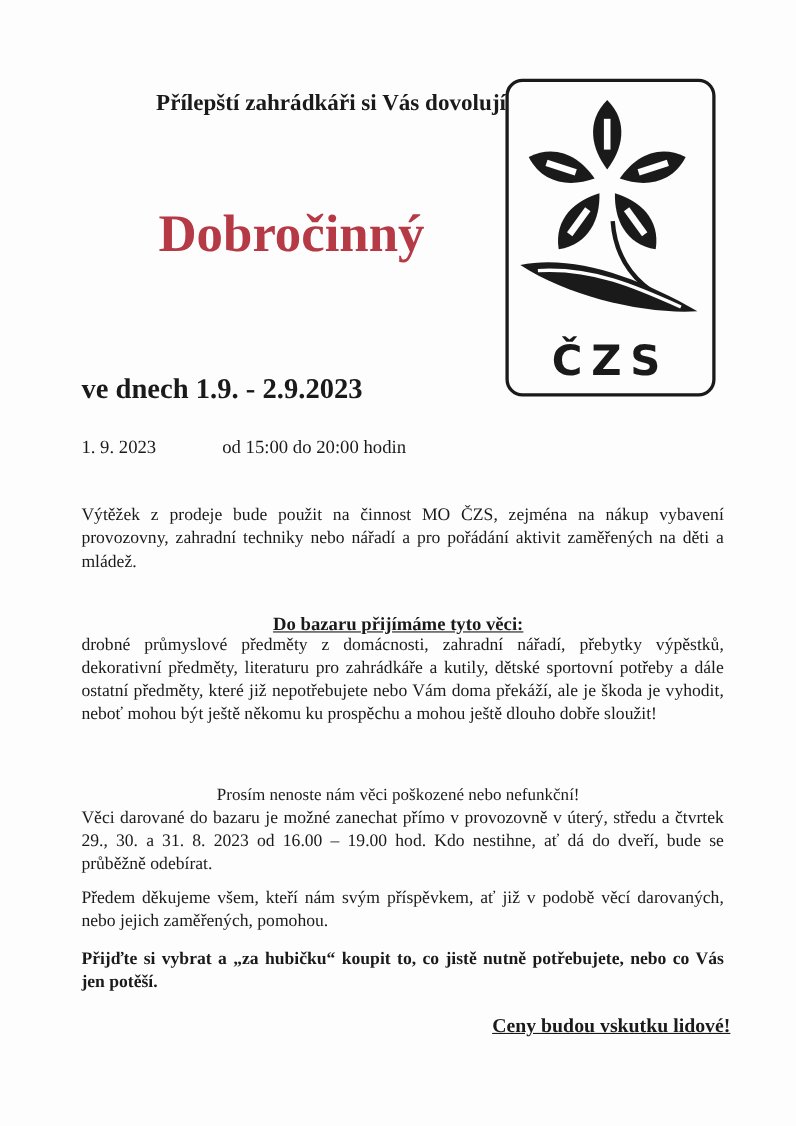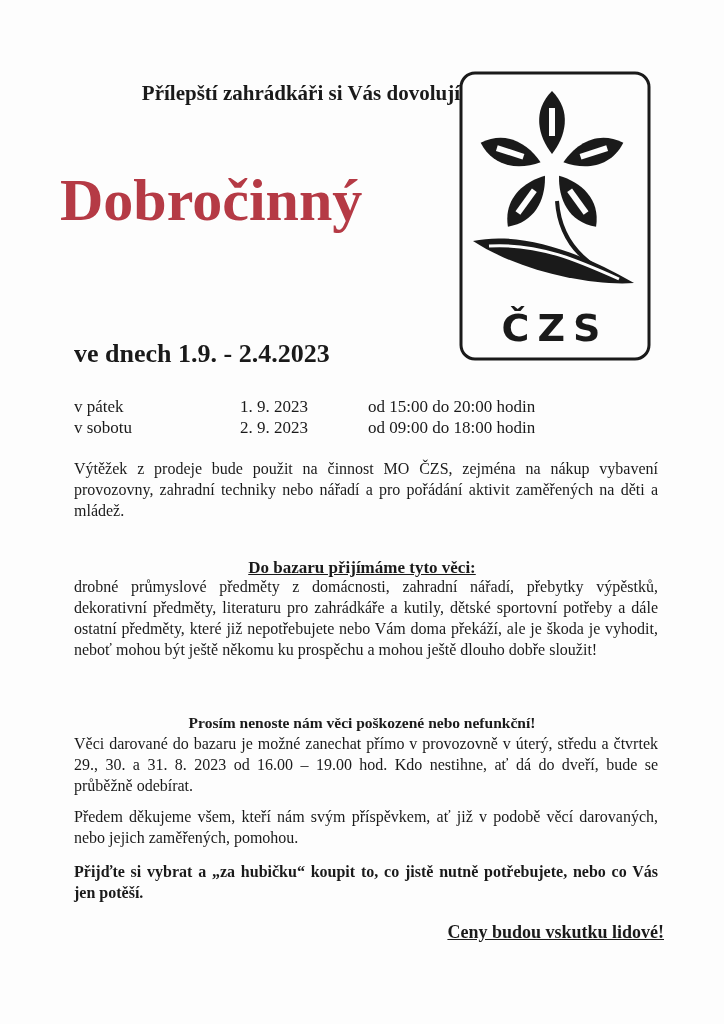--- a/index.html
+++ b/index.html
@@ -6,37 +6,37 @@
     body {
       width: 724px; height: 1024px; background: #fdfdfd; position: relative; overflow: hidden;
       font-family: "Liberation Serif", "DejaVu Serif", serif; color: #1a1a1a;
     }
     .abs { position: absolute; }
     .intro {
       left: 60px; top: 80px; width: 400px; text-align: right;
       font-weight: bold; font-size: 21px; line-height: 27px;
     }
     .title {
-      left: 60px; top: 164px; width: 410px; 
-      font-weight: bold; font-size: 60px; line-height: 73px; color: #b53a45;
+      left: 60px; top: 176px; width: 410px; text-align: center;
+      font-weight: bold; font-size: 48px; line-height: 73px; color: #b53a45;
     }
     .logo { left: 459px; top: 71px; width: 192px; height: 343px; }
     .dates-heading {
       left: 74px; top: 337px; font-weight: bold; font-size: 26px; line-height: 34px;
     }
     .schedule { left: 74px; top: 396px; font-size: 17px; line-height: 21px; }
     .schedule .row { display: flex; }
     .schedule .c1 { width: 166px; }
     .schedule .c2 { width: 128px; }
     .para {
       left: 74px; width: 584px; font-size: 16px; line-height: 21px; text-align: justify; font-family: Liberation Serif, serif;
     }
     .center { left: 60px; width: 604px; text-align: center; margin-top: 20px; }
     .sub-heading { font-weight: bold; font-size: 17px; text-decoration: underline; }
-    .warn { font-weight: bold; font-size: 15.5px; text-align: center; }
+    .warn { font-weight: normal; font-size: 15.5px; text-align: center; }
     .bold { font-weight: bold; }
     .footer { font-weight: bold; font-size: 18px; text-decoration: underline; }
   </style>
 </head>
 <body>
 
 <div class="abs intro">
   <div>Přílepští zahrádkáři si Vás dovolují</div>
 </div>
 
@@ -69,32 +69,26 @@
           <rect x="-3" y="-58" width="6" height="28" fill="#fdfdfd"></rect>
         </g>
     </g>
     <path d="M98,130 C100,160 115,190 160,208" fill="none" stroke="#1a1a1a" stroke-width="4"></path>
     <path d="M14,170 C60,160 120,180 175,212 C130,215 60,200 14,170 Z" fill="#1a1a1a"></path>
     <path d="M30,175 C80,172 120,190 160,208" fill="none" stroke="#fdfdfd" stroke-width="3"></path>
     <text x="96" y="270" text-anchor="middle" font-family="DejaVu Sans, sans-serif" font-weight="bold" font-size="38" letter-spacing="8" fill="#1a1a1a">ČZS</text>
   </svg>
 </div>
 
-<div class="abs dates-heading">ve dnech 1.9. - 2.4.2023</div>
+<div class="abs dates-heading">ve dnech 1.9. - 2.9.2023</div>
 
 <div class="abs schedule">
   <div class="row">
-    <span class="c1">v pátek</span>
     <span class="c2">1. 9. 2023</span>
     <span>od 15:00 do 20:00 hodin</span>
-  </div>
-  <div class="row">
-    <span class="c1">v sobotu</span>
-    <span class="c2">2. 9. 2023</span>
-    <span>od 09:00 do 18:00 hodin</span>
   </div>
 </div>
 
 <div class="abs para" style="top:458px;">Výtěžek z prodeje bude použit na činnost MO ČZS, zejména na nákup vybavení provozovny, zahradní techniky nebo nářadí a pro pořádání aktivit zaměřených na děti a mládež.</div>
 
 <div class="abs center sub-heading" style="top:538px;">Do bazaru přijímáme tyto věci:</div>
 
 <div class="abs para" style="top:576px;">drobné průmyslové předměty z domácnosti, zahradní nářadí, přebytky výpěstků, dekorativní předměty, literaturu pro zahrádkáře a kutily, dětské sportovní potřeby a dále ostatní předměty, které již nepotřebujete nebo Vám doma překáží, ale je škoda je vyhodit, neboť mohou být ještě někomu ku prospěchu a mohou ještě dlouho dobře sloužit!</div>
 
 <div class="abs center warn" style="top:694px;">Prosím nenoste nám věci poškozené nebo nefunkční!</div>

